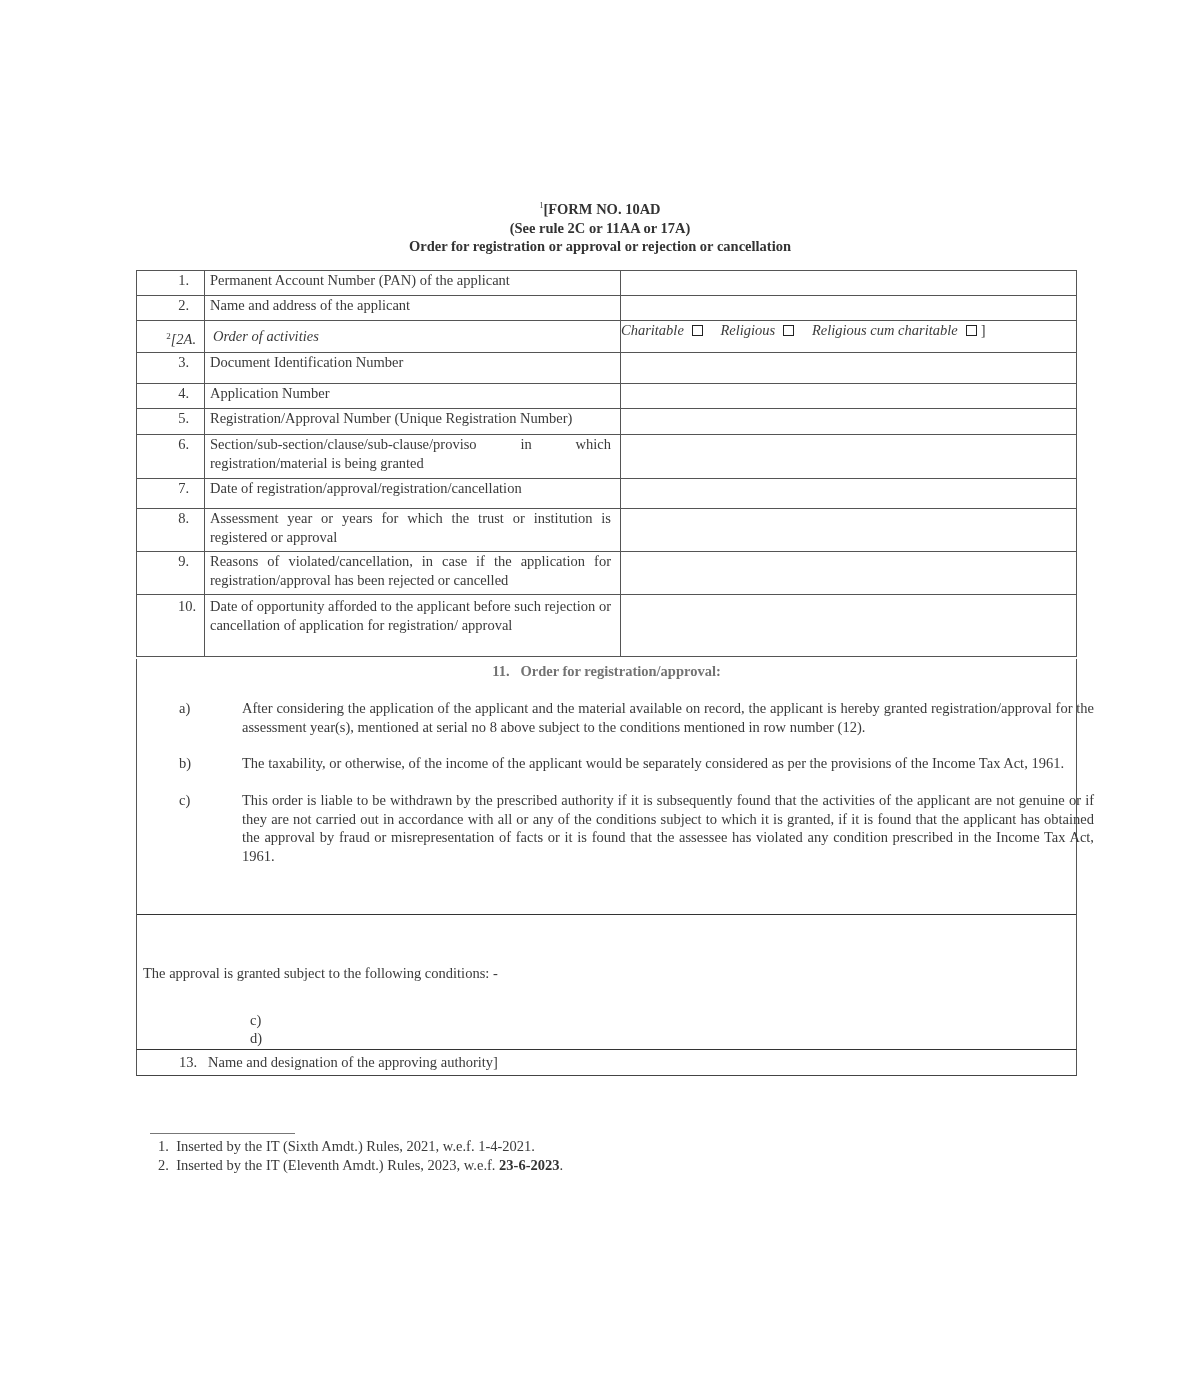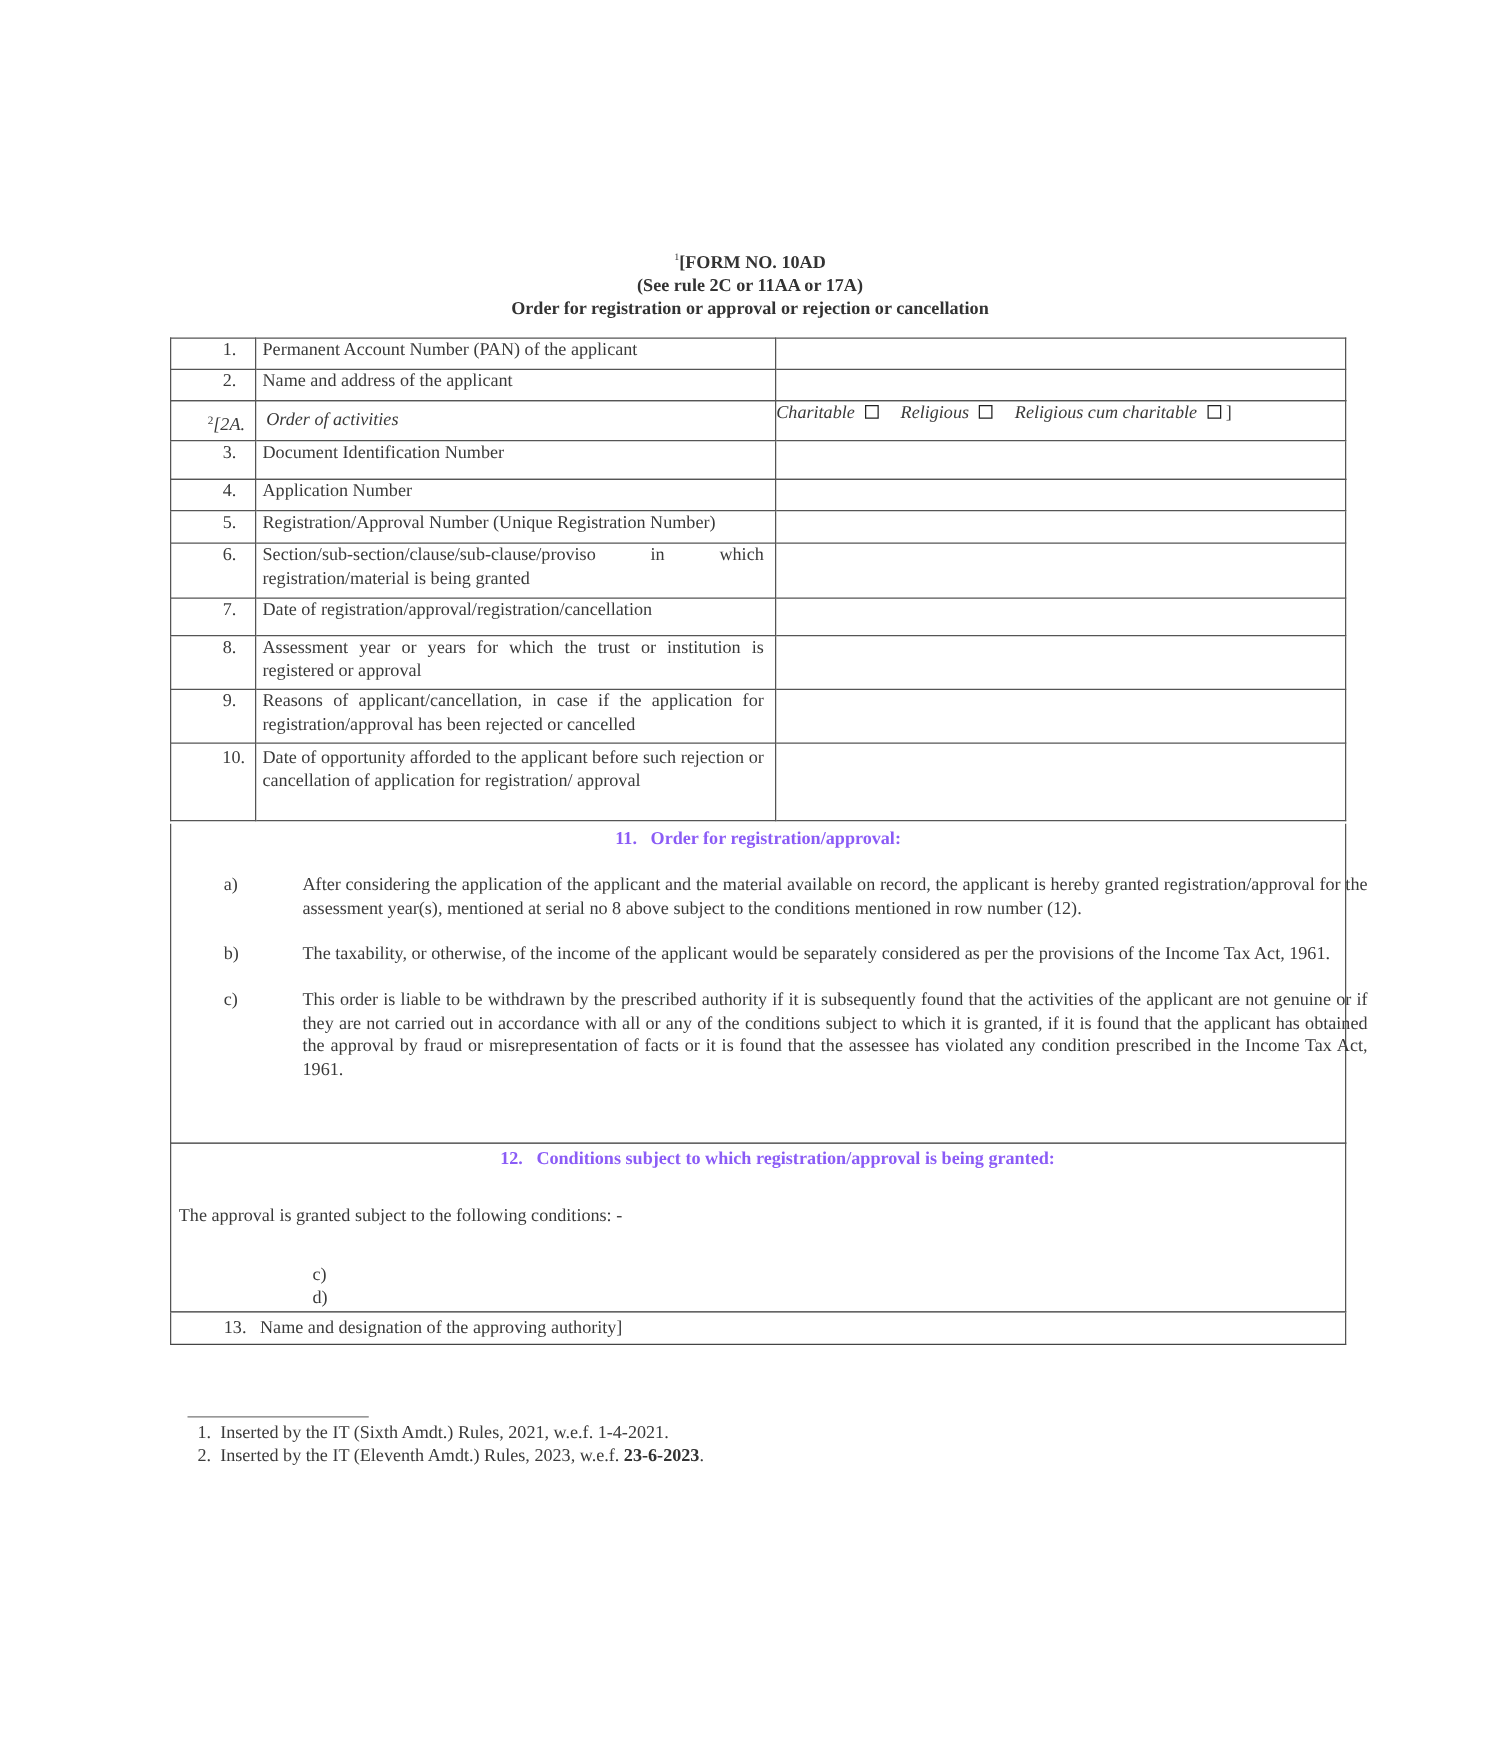--- a/index.html
+++ b/index.html
@@ -32,21 +32,21 @@
     margin-left: 8px; margin-right: 14px;
   }
   .sup2 { font-size: 9px; vertical-align: 5px; font-style: normal; }
   .box {
     position: absolute; left: 136px; width: 939px; border-left: 1px solid #555; border-right: 1px solid #555;
     font-size: 14.5px; line-height: 18.5px;
   }
   .sec11 { top: 659px; height: 255px; border-bottom: 1px solid #333; }
   .sec12 { top: 914px; height: 135px; border-bottom: 1px solid #333; }
   .sec13 { top: 1050px; height: 25px; border-bottom: 1px solid #444; }
-  .sec-title { text-align: center; font-weight: bold; color: #8b5cf6; }
+  .sec-title { text-align: center; font-weight: bold; color: #737373; }
   .item { position: absolute; left: 0; width: 939px; }
   .item .mark { position: absolute; left: 42px; width: 20px; }
   .item .txt { position: absolute; left: 77px; width: 852px; text-align: justify; margin-left: 28px; }
   .footer-rule { position: absolute; left: 150px; top: 1133px; width: 145px; border-top: 1px solid #777; }
   .footnotes { position: absolute; left: 158px; top: 1137px; font-size: 14.5px; line-height: 19px; color: #3a3a3a; }
   .footnotes b { color: #333; }
 </style>
 </head>
 <body>
 
@@ -112,21 +112,21 @@
     <td class="lbl cell-pad">Date of registration/approval/registration/cancellation</td>
     <td class="val"></td>
   </tr>
   <tr style="height:43px">
     <td class="num cell-pad">8.</td>
     <td class="lbl cell-pad">Assessment year or years for which the trust or institution is registered or approval</td>
     <td class="val"></td>
   </tr>
   <tr style="height:43px">
     <td class="num cell-pad">9.</td>
-    <td class="lbl cell-pad">Reasons of applicant/cancellation, in case if the application for registration/approval has been rejected or cancelled</td>
+    <td class="lbl cell-pad">Reasons of violated/cancellation, in case if the application for registration/approval has been rejected or cancelled</td>
     <td class="val"></td>
   </tr>
   <tr style="height:62px">
     <td class="num" style="padding-top:2px;padding-right:8px">10.</td>
     <td class="lbl" style="padding-top:2px">Date of opportunity afforded to the applicant before such rejection or cancellation of application for registration/ approval</td>
     <td class="val"></td>
   </tr>
 </tbody>
   </table>
 
@@ -140,21 +140,20 @@
     <span class="mark">b)</span>
     <span class="txt">The taxability, or otherwise, of the income of the applicant would be separately considered as per the provisions of the Income Tax Act, 1961.</span>
   </div>
   <div class="item" style="top:132px">
     <span class="mark">c)</span>
     <span class="txt">This order is liable to be withdrawn by the prescribed authority if it is subsequently found that the activities of the applicant are not genuine or if they are not carried out in accordance with all or any of the conditions subject to which it is granted, if it is found that the applicant has obtained the approval by fraud or misrepresentation of facts or it is found that the assessee has violated any condition prescribed in the Income Tax Act, 1961.</span>
   </div>
 </div>
 
 <div class="box sec12">
-  <div class="sec-title" style="position:absolute;top:4px;left:0;width:970px;white-space:pre">12.   Conditions subject to which registration/approval is being granted:</div>
   <div style="position:absolute;top:50px;left:6px">The approval is granted subject to the following conditions: -</div>
   <div style="position:absolute;top:97px;left:113px">c)</div>
   <div style="position:absolute;top:115px;left:113px">d)</div>
 </div>
 
 <div class="box sec13">
   <div style="position:absolute;top:3px;left:42px;white-space:pre">13.   Name and designation of the approving authority]</div>
 </div>
 
 <div class="footer-rule"></div>

